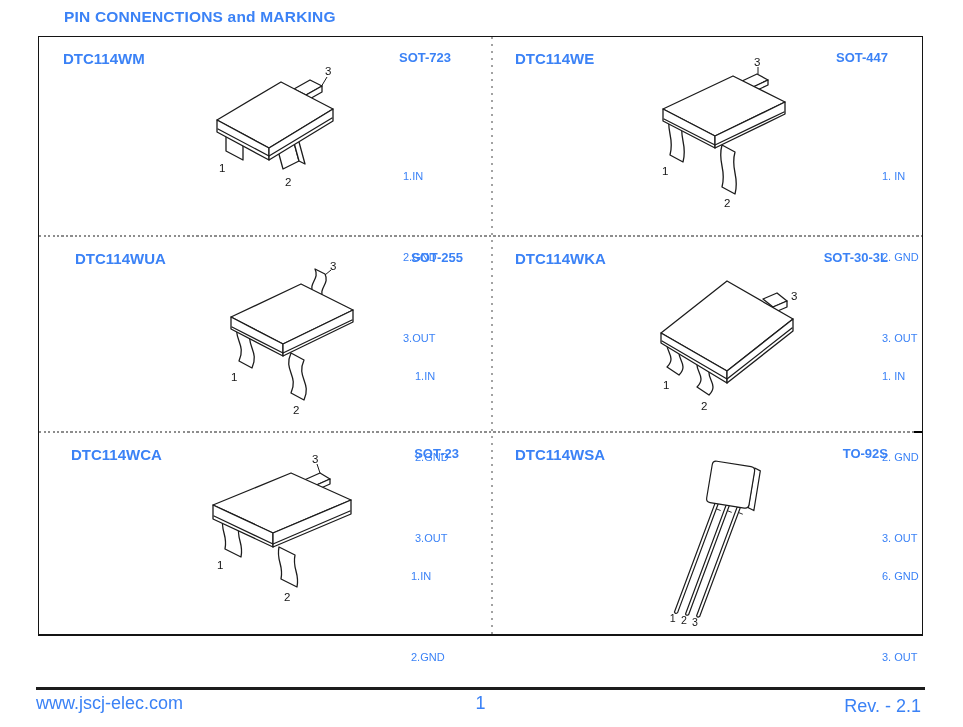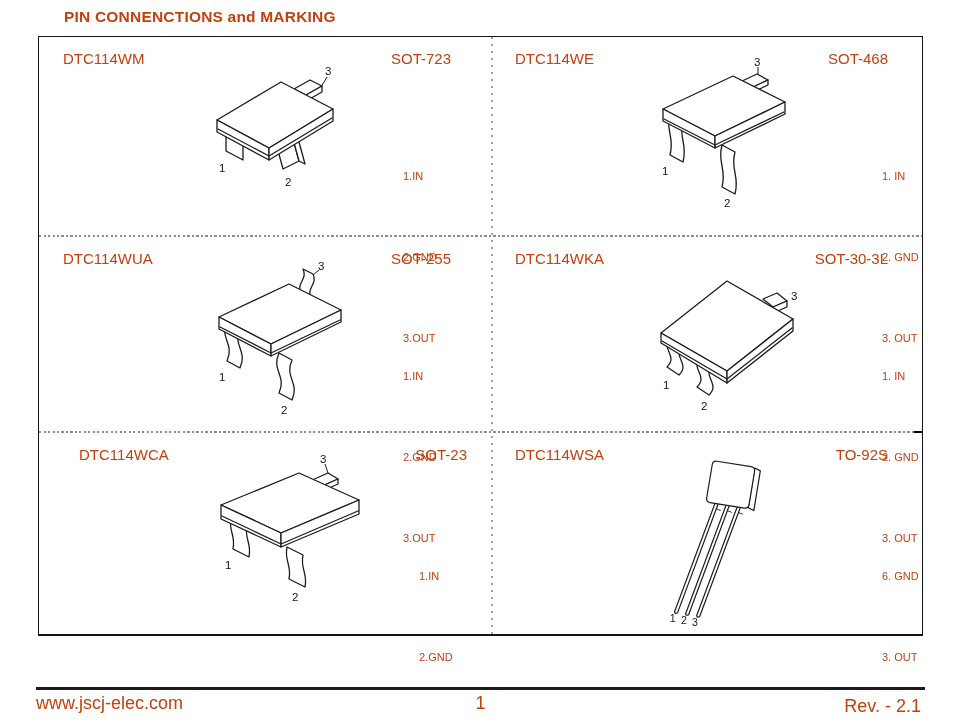--- a/index.html
+++ b/index.html
@@ -1,37 +1,37 @@
 <!DOCTYPE html>
 <html><head>
 <meta charset="utf-8">
 <style>
   html,body{margin:0;padding:0;background:#fff;}
   .page{position:relative;width:963px;height:727px;background:#fff;overflow:hidden;
-        font-family:"Liberation Sans","DejaVu Sans",sans-serif;color:#c2410c;}
+        font-family:"Liberation Sans","DejaVu Sans",sans-serif;color:#3b82f6;}
   .title{position:absolute;left:64px;top:8px;font-size:15.5px;font-weight:700;letter-spacing:.2px;}
   .box{position:absolute;left:38px;top:36px;width:885px;height:600px;
        border:1.5px solid #141414;border-bottom-width:2.5px;box-sizing:border-box;}
   .vdiv{position:absolute;left:452px;top:0;height:100%;width:2px;
         background:repeating-linear-gradient(to bottom,#a2a2a2 0 2px,transparent 2px 7px);}
   .hdiv{position:absolute;left:0;width:100%;height:2px;
         background:repeating-linear-gradient(to right,#8d8d8d 0 2px,transparent 2px 4.5px);}
   .hdiv.h1{top:198px;}
   .hdiv.h2{top:394px;}
   .hdiv.h2::after{content:"";position:absolute;right:0;top:0;width:8px;height:2px;background:#000;}
   .cell{position:absolute;box-sizing:border-box;}
   .c0{left:0;top:0;width:452px;height:198px;}
   .c1{left:454px;top:0;width:431px;height:198px;}
-  .c2{left:0;top:200px;width:452px;height:194px;}
+  .c2{left:12px;top:200px;width:452px;height:194px;}
   .c3{left:454px;top:200px;width:431px;height:194px;}
-  .c4{left:16px;top:396px;width:452px;height:200px;}
+  .c4{left:8px;top:396px;width:452px;height:200px;}
   .c5{left:454px;top:396px;width:431px;height:200px;}
-  .part{position:absolute;left:24px;top:13px;font-size:15px;font-weight:400;}
+  .part{position:absolute;left:24px;top:13px;font-size:15px;font-weight:700;}
   .c1 .part,.c3 .part,.c5 .part{left:22px;text-align:right;}
-  .pkg{position:absolute;right:40px;top:13px;font-size:15px;font-weight:400;}
+  .pkg{position:absolute;right:40px;top:13px;font-size:13px;font-weight:700;}
   .c1 .pkg,.c3 .pkg,.c5 .pkg{right:36px;}
   .pins{position:absolute;left:364px;top:72px;font-size:11px;line-height:27px;white-space:pre;}
   .c1 .pins,.c3 .pins,.c5 .pins{left:389px;}
   .c4 .pins,.c5 .pins{top:76px;}
   .draw{position:absolute;overflow:visible;}
   .draw .ln{fill:#fff;stroke:#1c1c1c;stroke-width:1.3;stroke-linejoin:round;stroke-linecap:round;}
   .draw .thin{fill:none;stroke:#1c1c1c;stroke-width:1;}
   .draw text{font-size:11.5px;fill:#151515;font-family:"Liberation Sans","DejaVu Sans",sans-serif;}
   .d0{left:158px;top:26px;}
   .d1{left:152px;top:24px;}
@@ -80,21 +80,21 @@
       </svg>
       <div class="pins">
         <div>1.IN</div>
         <div>2.GND</div>
         <div>3.OUT</div>
       </div>
     </div>
 
     <div class="cell c1">
       <div class="part">DTC114WE</div>
-      <div class="pkg">SOT-468</div>
+      <div class="pkg">SOT-447</div>
       <svg class="draw d1" width="150" height="150" viewBox="0 0 150 150">
         <g class="ln">
           <path d="M25,52 C20,70 30,76 25,94 L38,101 C43,83 33,77 38,59 Z"></path>
           <path d="M77,84 C72,102 82,108 77,126 L90,133 C95,115 85,109 90,91 Z"></path>
           <path d="M95,21 L112,13 L123,19 L106,27 Z"></path>
           <path d="M106,27 L123,19 L123,24 L106,32 Z"></path>
           <path d="M18,48 L88,15 L140,41 L70,75 Z"></path>
           <path d="M18,48 L18,60 L70,87 L70,75 Z"></path>
           <path d="M70,75 L140,41 L140,53 L70,87 Z"></path>
           <path fill="none" d="M19,58 L70,84 L139,51"></path>

